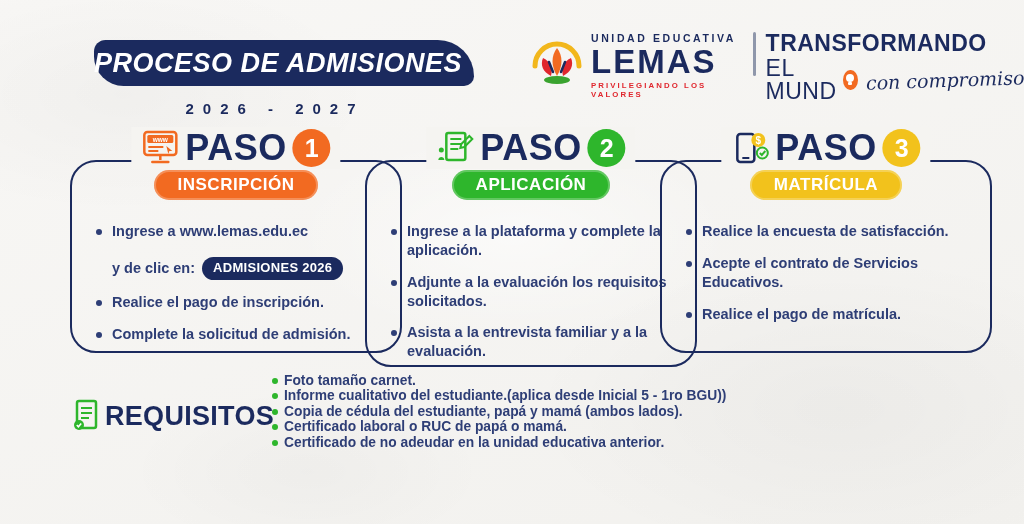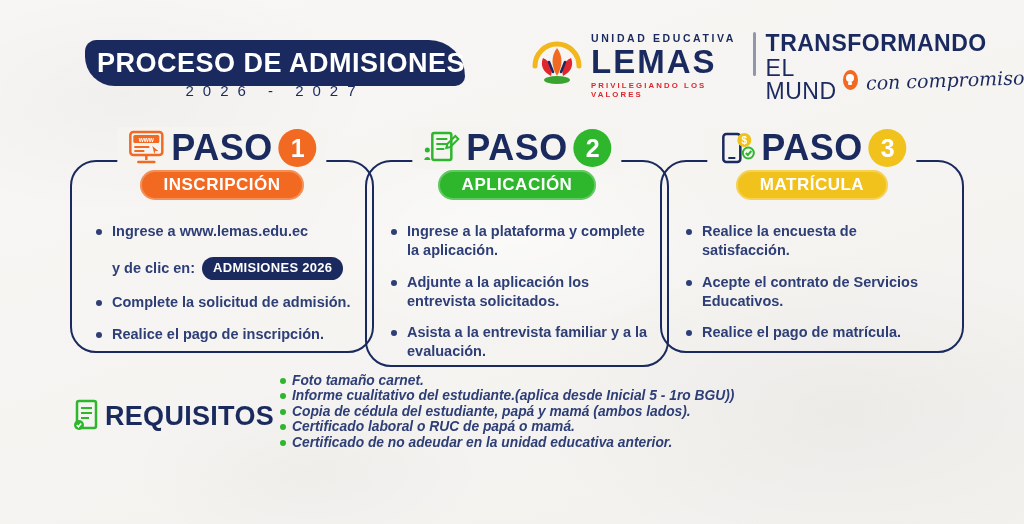--- a/index.html
+++ b/index.html
@@ -9,48 +9,48 @@
     background-color:#f5f4f1;
     background-image:
       radial-gradient(ellipse 420px 200px at 12% 18%, rgba(0,0,0,0.028), transparent 60%),
       radial-gradient(ellipse 520px 260px at 82% 78%, rgba(0,0,0,0.03), transparent 60%),
       radial-gradient(ellipse 340px 160px at 50% 45%, rgba(255,255,255,0.55), transparent 65%),
       radial-gradient(ellipse 300px 140px at 30% 90%, rgba(0,0,0,0.025), transparent 60%),
       linear-gradient(160deg,#f8f7f5 0%,#f2f1ee 100%);
   }
   
   .banner{
-    position:absolute;left:85px;top:40px;width:380px;height:46px;
+    position:absolute;left:94px;top:40px;width:380px;height:46px;
     background:var(--navy);border-radius:14px 44px 12px 36px;
-    display:flex;align-items:center;justify-content:flex-end;
+    display:flex;align-items:center;justify-content:flex-start;font-style:italic;
   }
   .banner-title{color:#fff;font-size:27px;font-weight:900;letter-spacing:.5px;white-space:nowrap;}
   .years{
-    position:absolute;left:85px;top:82px;width:380px;text-align:center;
-    color:var(--navy);font-size:15px;font-weight:normal;letter-spacing:9px;
+    position:absolute;left:85px;top:100px;width:380px;text-align:center;
+    color:var(--navy);font-size:15px;font-weight:bold;letter-spacing:9px;
   }
   
   .brand{position:absolute;left:525px;top:32px;display:flex;}
   .brand-mark{width:64px;height:56px;flex:0 0 auto;}
   .brand-text{margin-left:2px;display:flex;flex-direction:column;align-items:flex-start;}
   .brand-top{color:var(--navy);font-size:10.5px;font-weight:bold;letter-spacing:2.6px;}
   .brand-name{color:var(--navy);font-size:33px;font-weight:900;letter-spacing:2px;line-height:1;margin-top:1px;}
   .brand-tagline{color:var(--red);font-size:7.8px;font-weight:bold;letter-spacing:2.1px;margin-top:3px;}
   .brand-divider{width:2.5px;height:44px;background:#8f97ab;margin:0 10px 0 12px;border-radius:2px;}
   .slogan{display:flex;flex-direction:column;line-height:1;}
   .slogan-l1{color:var(--navy);font-size:23px;font-weight:900;letter-spacing:.5px;}
   .slogan-row{display:flex;align-items:center;margin-top:2px;}
   .slogan-l2{color:var(--navy);font-size:23px;font-weight:400;letter-spacing:.5px;}
   .bulb-circle{width:20px;height:20px;border-radius:50%;background:var(--orange);
     display:flex;align-items:center;justify-content:center;margin-left:1px;}
   .slogan-script{font-family:"DejaVu Serif",serif;font-style:italic;color:var(--navy);
     font-size:19px;margin-left:8px;transform:rotate(-2deg);white-space:nowrap;}
   
   .card{
-    position:absolute;top:160px;width:304px;border:2.5px solid var(--navy);
+    position:absolute;top:160px;width:332px;border:2.5px solid var(--navy);
     border-radius:26px;box-sizing:border-box;
   }
   .card-1{left:70px;height:193px;}
   .card-2{left:365px;height:207px;}
   .card-3{left:660px;height:193px;}
   .step-header{
     position:absolute;top:-35px;left:50%;transform:translateX(-50%);
     display:flex;align-items:center;gap:6px;background:#f5f4f1;padding:0 10px;height:42px;
   }
   .step-label{color:var(--navy);font-size:36px;font-weight:900;letter-spacing:.5px;line-height:1;}
@@ -73,21 +73,21 @@
     background:var(--text-navy);
   }
   .clic-row{display:flex;align-items:center;gap:7px;margin-top:16px;}
   .badge{
     background:var(--navy);color:#fff;font-size:13px;font-weight:bold;
     padding:3px 11px;border-radius:12px;white-space:nowrap;letter-spacing:.3px;
   }
   
   .req-title-block{position:absolute;left:72px;top:398px;display:flex;align-items:center;gap:5px;}
   .req-title{color:var(--navy);font-size:27px;font-weight:900;letter-spacing:.3px;}
-  .req-list{position:absolute;left:280px;top:373px;width:520px;margin:0;padding:0;list-style:none;font-style:italic;}
+  .req-list{position:absolute;left:272px;top:373px;width:520px;margin:0;padding:0;list-style:none;}
   .req-list li{
     position:relative;color:var(--text-navy);font-size:13.8px;font-weight:bold;
     line-height:15.4px;padding-left:12px;
   }
   .req-list li::before{
     content:"";position:absolute;left:0;top:5px;width:6px;height:6px;border-radius:50%;
     background:var(--green);
   }
   .icon{display:block;}
 </style>
@@ -148,43 +148,43 @@
     </div>
     <div class="pill" style="background-color: rgb(242, 106, 33);">INSCRIPCIÓN</div>
     <ul class="bullets">
       <li>
         <span>Ingrese a www.lemas.edu.ec</span>
         <span class="clic-row">
           <span>y de clic en:</span>
           <span class="badge">ADMISIONES 2026</span>
         </span>
       </li>
+      <li>Realice el pago de inscripción.</li>
       <li>Complete la solicitud de admisión.</li>
-      <li>Realice el pago de inscripción.</li>
     </ul>
   </div>
 
   <div class="card card-2">
     <div class="step-header">
       <svg class="icon" width="38" height="36" viewBox="0 0 38 36">
         <rect x="10" y="3" width="19" height="27" rx="2" fill="none" stroke="#2eb62c" stroke-width="2.5"></rect>
         <line x1="14" y1="9" x2="25" y2="9" stroke="#2eb62c" stroke-width="2"></line>
         <line x1="14" y1="14" x2="25" y2="14" stroke="#2eb62c" stroke-width="2"></line>
         <line x1="14" y1="19" x2="22" y2="19" stroke="#2eb62c" stroke-width="2"></line>
         <circle cx="5" cy="20" r="2.5" fill="#2eb62c"></circle>
         <path d="M2 30 c0-4 6-4 6 0" fill="#2eb62c"></path>
         <path d="M33 6 l3 3 -8 8 -4 1 1-4 z" fill="none" stroke="#2eb62c" stroke-width="2"></path>
       </svg>
       <span class="step-label">PASO</span>
       <span class="step-num" style="background-color: rgb(46, 182, 44);">2</span>
     </div>
     <div class="pill" style="background-color: rgb(46, 182, 44);">APLICACIÓN</div>
     <ul class="bullets">
       <li>Ingrese a la plataforma y complete la aplicación.</li>
-      <li>Adjunte a la aplicación los entrevista solicitados.</li>
+      <li>Adjunte a la evaluación los requisitos solicitados.</li>
       <li>Asista a la entrevista familiar y a la evaluación.</li>
     </ul>
   </div>
 
   <div class="card card-3">
     <div class="step-header">
       <svg class="icon" width="38" height="36" viewBox="0 0 38 36">
         <rect x="6" y="4" width="17" height="28" rx="3" fill="none" stroke="#1b2a5e" stroke-width="2.5"></rect>
         <line x1="11" y1="28" x2="18" y2="28" stroke="#1b2a5e" stroke-width="2"></line>
         <circle cx="27" cy="10" r="7" fill="#f2c21c"></circle>

